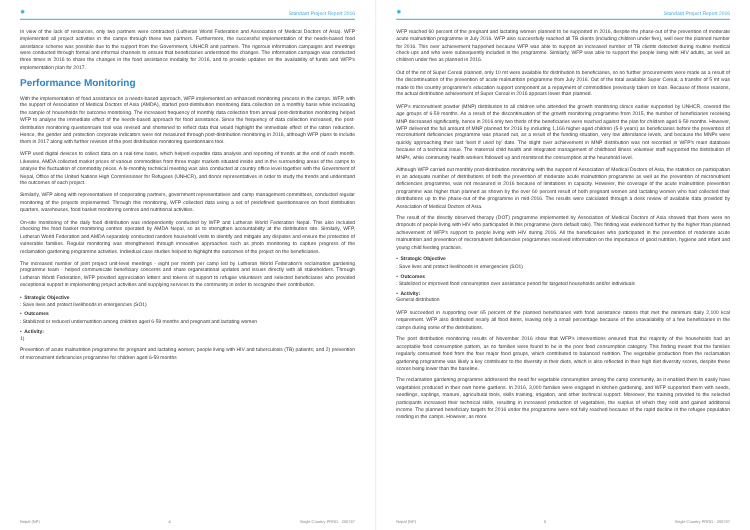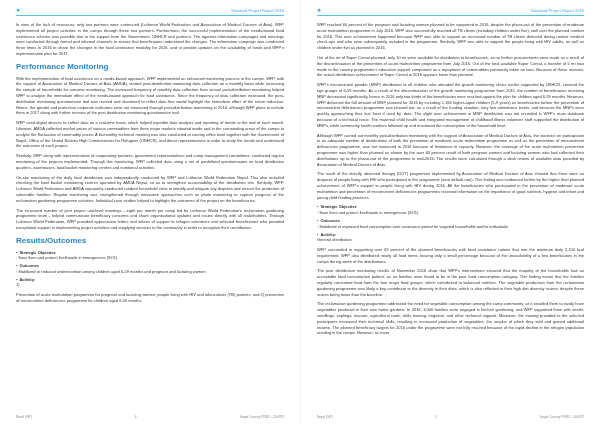--- a/index.html
+++ b/index.html
@@ -57,21 +57,20 @@
     <p class="body-p">In view of the lack of resources, only two partners were contracted (Lutheran World Federation and Association of Medical Doctors of Asia). WFP implemented all project activities in the camps through these two partners. Furthermore, the successful implementation of the needs-based food assistance scheme was possible due to the support from the Government, UNHCR and partners. The rigorous information campaigns and meetings were conducted through formal and informal channels to ensure that beneficiaries understood the changes. The information campaign was conducted three times in 2016 to share the changes in the food assistance modality for 2016, and to provide updates on the availability of funds and WFP's implementation plan for 2017.</p>
 
     <h2 class="section-heading">Performance Monitoring</h2>
 
     <p class="body-p">With the implementation of food assistance on a needs-based approach, WFP implemented an enhanced monitoring process in the camps. WFP, with the support of Association of Medical Doctors of Asia (AMDA), started post-distribution monitoring data collection on a monthly basis while increasing the sample of households for outcome monitoring. The increased frequency of monthly data collection from annual post-distribution monitoring helped WFP to analyse the immediate effect of the needs-based approach for food assistance. Since the frequency of data collection increased, the post-distribution monitoring questionnaire tool was revised and shortened to reflect data that would highlight the immediate effect of the ration reduction. Hence, the gender and protection corporate indicators were not measured through post-distribution monitoring in 2016, although WFP plans to include them in 2017 along with further revision of the post distribution monitoring questionnaire tool.</p>
     <p class="body-p">WFP used digital devices to collect data on a real-time basis, which helped expedite data analysis and reporting of trends at the end of each month. Likewise, AMDA collected market prices of various commodities from three major markets situated inside and in the surrounding areas of the camps to analyse the fluctuation of commodity prices. A bi-monthly technical meeting was also conducted at country office level together with the Government of Nepal, Office of the United Nations High Commissioner for Refugees (UNHCR), and donor representatives in order to study the trends and understand the outcomes of each project.</p>
     <p class="body-p">Similarly, WFP along with representatives of cooperating partners, government representatives and camp management committees, conducted regular monitoring of the projects implemented. Through this monitoring, WFP collected data using a set of predefined questionnaires on food distribution quarters, warehouses, food basket monitoring centres and nutritional activities.</p>
     <p class="body-p">On-site monitoring of the daily food distribution was independently conducted by WFP and Lutheran World Federation Nepal. This also included checking the food basket monitoring centres operated by AMDA Nepal, so as to strengthen accountability at the distribution site. Similarly, WFP, Lutheran World Federation and AMDA separately conducted random household visits to identify and mitigate any disputes and ensure the protection of vulnerable families. Regular monitoring was strengthened through innovative approaches such as photo monitoring to capture progress of the reclamation gardening programme activities. Individual case studies helped to highlight the outcomes of the project on the beneficiaries.</p>
     <p class="body-p">The increased number of joint project unit-level meetings - eight per month per camp led by Lutheran World Federation's reclamation gardening programme team - helped communicate beneficiary concerns and share organisational updates and issues directly with all stakeholders. Through Lutheran World Federation, WFP provided appreciation letters and tokens of support to refugee volunteers and selected beneficiaries who provided exceptional support in implementing project activities and supplying services to the community in order to recognize their contribution.</p>
 
-    <h2 class="section-heading">Results/Outcomes</h2>
 
     <ul class="outcome-list">
       <li class="o-item">
         <span class="o-head"><span class="o-bullet">•</span><span class="o-label">Strategic Objective</span></span>
         <span class="o-value">: Save lives and protect livelihoods in emergencies (SO1)</span>
       </li>
       <li class="o-item">
         <span class="o-head"><span class="o-bullet">•</span><span class="o-label">Outcomes</span></span>
         <span class="o-value">: Stabilized or reduced undernutrition among children aged 6-59 months and pregnant and lactating women</span>
       </li>

